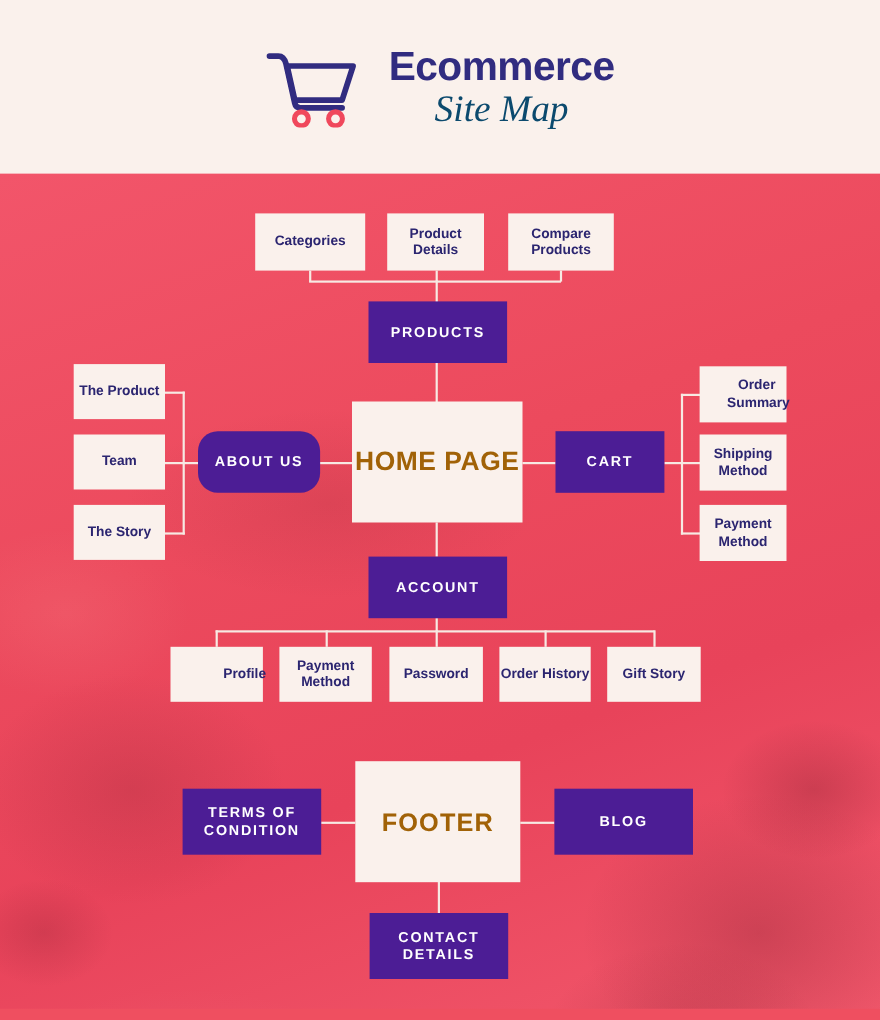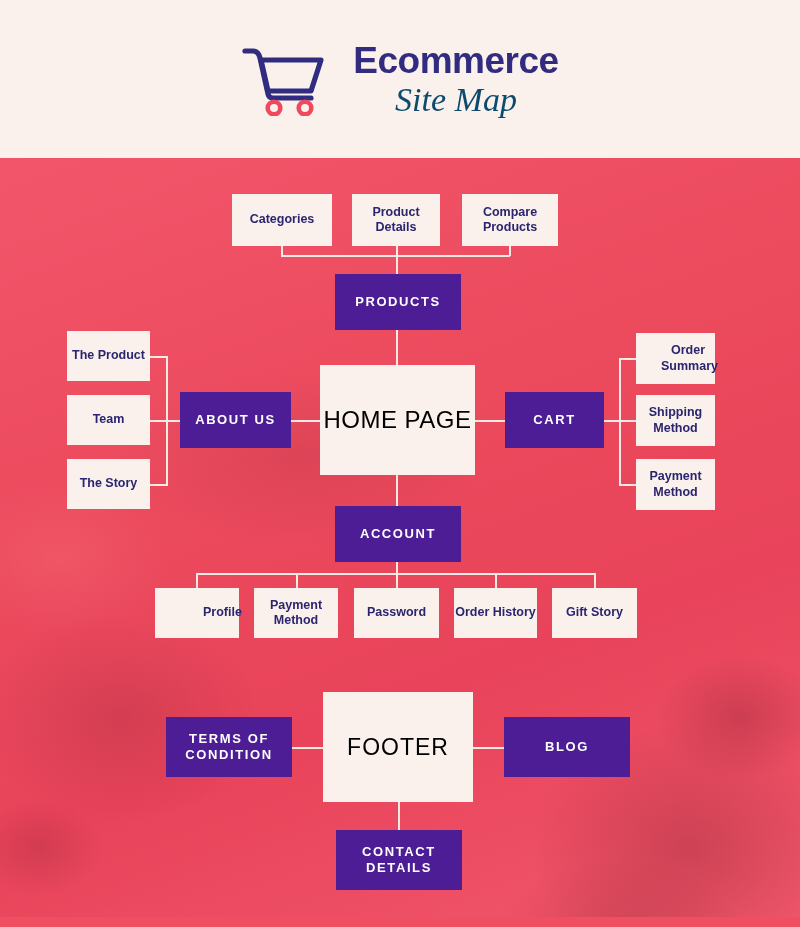--- a/index.html
+++ b/index.html
@@ -57,21 +57,21 @@
   
   .node {
     position:absolute;
     display:flex; align-items:center; justify-content:center;
     text-align:center;
     line-height:1.22;
   }
   .node.cream { background:#faf1ec; color:#2b2570; font-weight:bold; font-size:12.5px; }
   .node.navy  { background:#4c1d95; color:#ffffff; font-weight:bold;
                 font-size:13px; letter-spacing:1.6px; }
-  .node.hero  { background:#faf1ec; color:#000000; font-weight:normal;
+  .node.hero  { background:#faf1ec; color:#a16207; font-weight:bold;
                 font-size:24px; letter-spacing:0.5px; line-height:1.25; }
   .node.hero-sm { font-size:23px; letter-spacing:1px; }
   .node span { display:block; width:100%; }
 </style>
 </head>
 <body>
 
 <div id="page">
 
   <div class="header">
@@ -144,21 +144,21 @@
   <div class="node cream" style="left:67px; top:331px; width:83px; height:50px;">
     <span>The Product</span>
   </div>
   <div class="node cream" style="left:67px; top:395px; width:83px; height:50px;">
     <span>Team</span>
   </div>
   <div class="node cream" style="left:67px; top:459px; width:83px; height:50px;">
     <span>The Story</span>
   </div>
 
-  <div class="node navy" style="left:180px; top:392px; width:111px; height:56px;">
+  <div class="node navy" style="left:180px; top:392px; width:111px; height:56px;border-radius:18px;">
     <span>ABOUT US</span>
   </div>
 
   <div class="node hero" style="left:320px; top:365px; width:155px; height:110px;">
     <span>HOME PAGE</span>
   </div>
 
   <div class="node navy" style="left:505px; top:392px; width:99px; height:56px;">
     <span>CART</span>
   </div>

